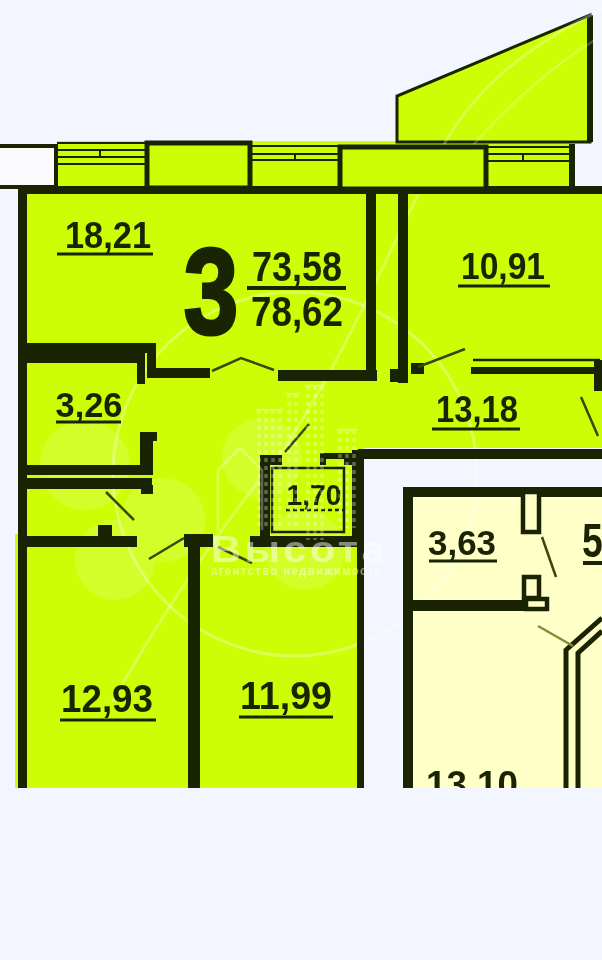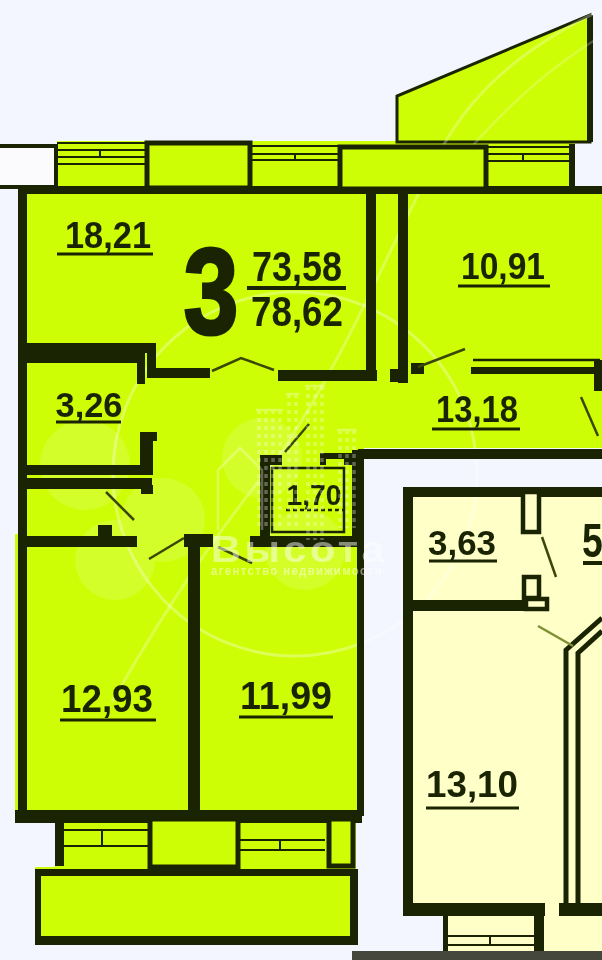--- a/index.html
+++ b/index.html
@@ -1,16 +1,16 @@
 <!DOCTYPE html>
 <html><head>
 <meta charset="utf-8">
 <style>
   html,body{margin:0;padding:0;background:#f3f6fe;}
-  .page{position:relative;width:602px;height:960px;overflow:hidden;background:#a16207;}
+  .page{position:relative;width:602px;height:788px;overflow:hidden;background:#a16207;}
   svg{display:block;}
   text{font-family:"Liberation Sans", sans-serif;font-weight:bold;}
 </style>
 </head>
 <body>
 <div class="page">
 <svg width="602" height="960" viewBox="0 0 602 960">
 
   <rect x="0" y="0" width="602" height="960" fill="#f3f6fe"></rect>
 

